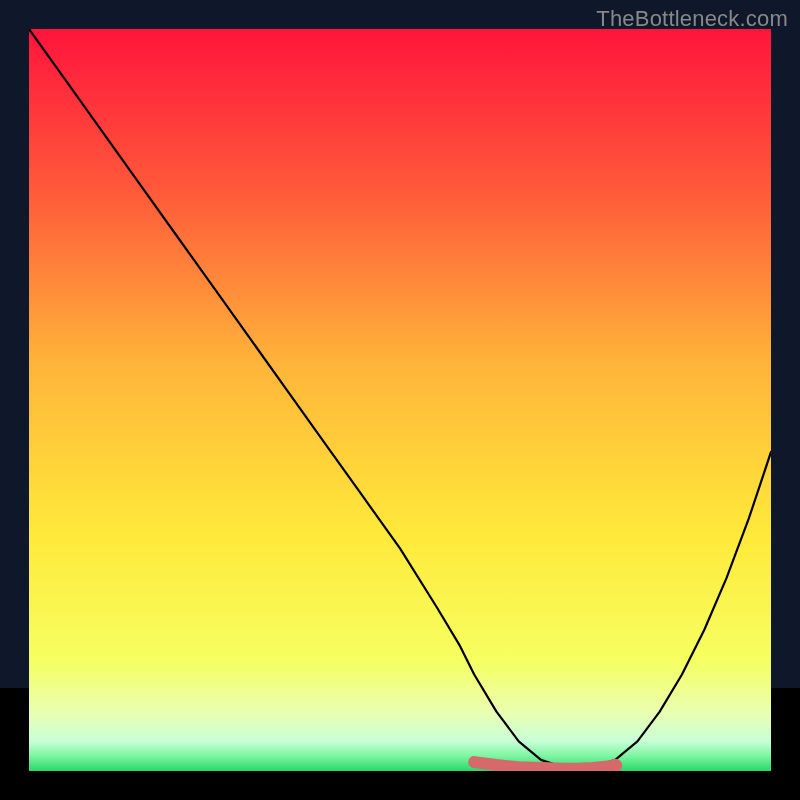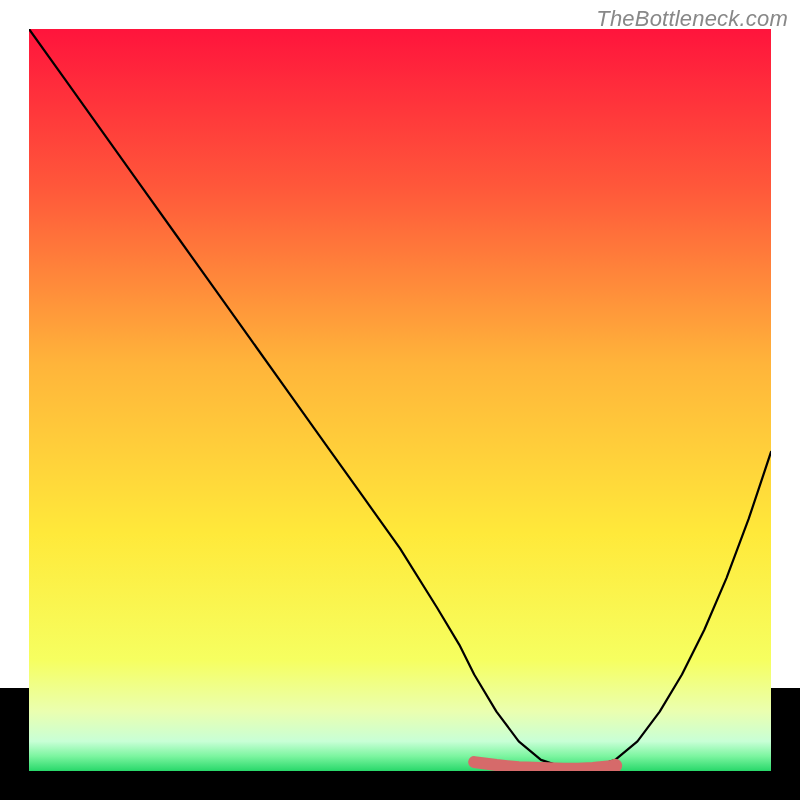--- a/index.html
+++ b/index.html
@@ -8,22 +8,21 @@
     width: 800px;
     height: 800px;
     background: #000;
     overflow: hidden;
     font-family: Arial, Helvetica, sans-serif;
   }
   .stage {
     position: relative;
     width: 800px;
     height: 688px;
-    background: #ffffff;
-    font-style: italic;
+    background: #0f172a;
   }
   .plot {
     position: absolute;
     left: 29px;
     top: 29px;
     width: 742px;
     height: 742px;
     overflow: hidden;
   }
   .watermark {

